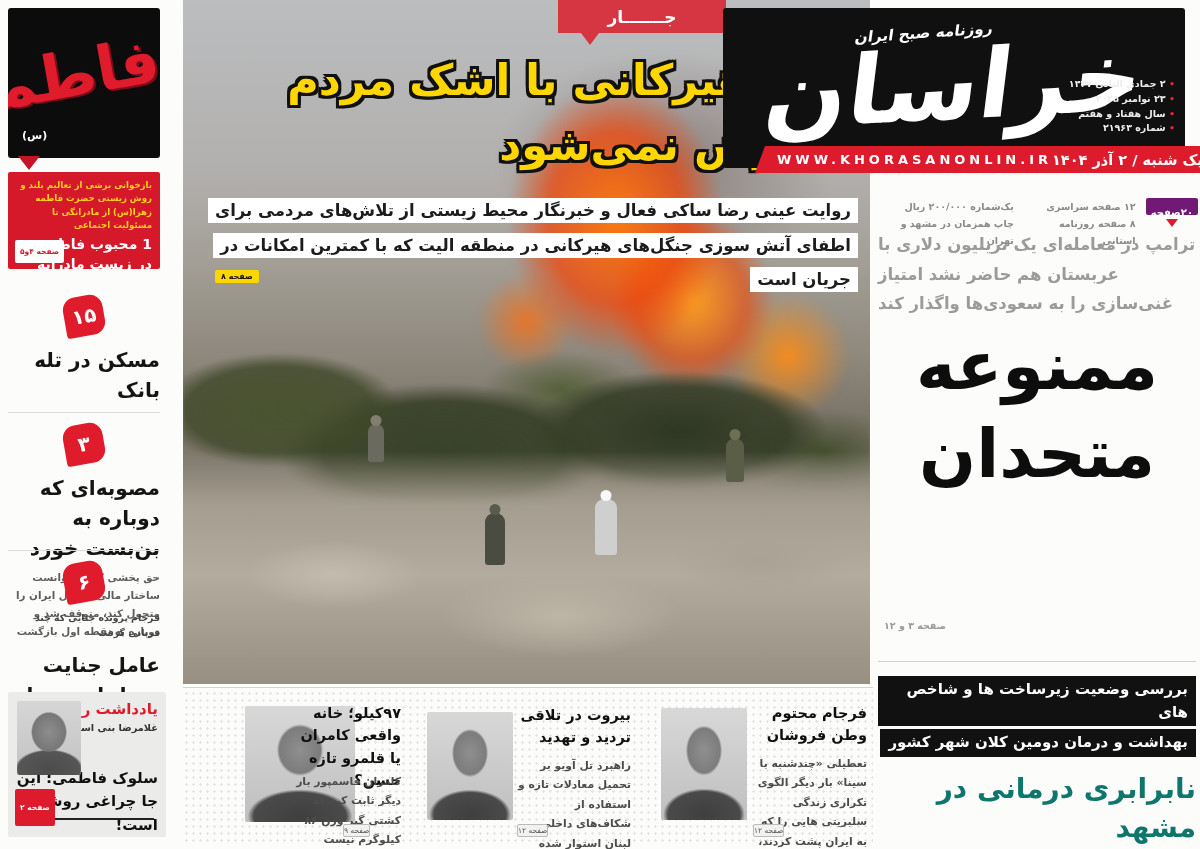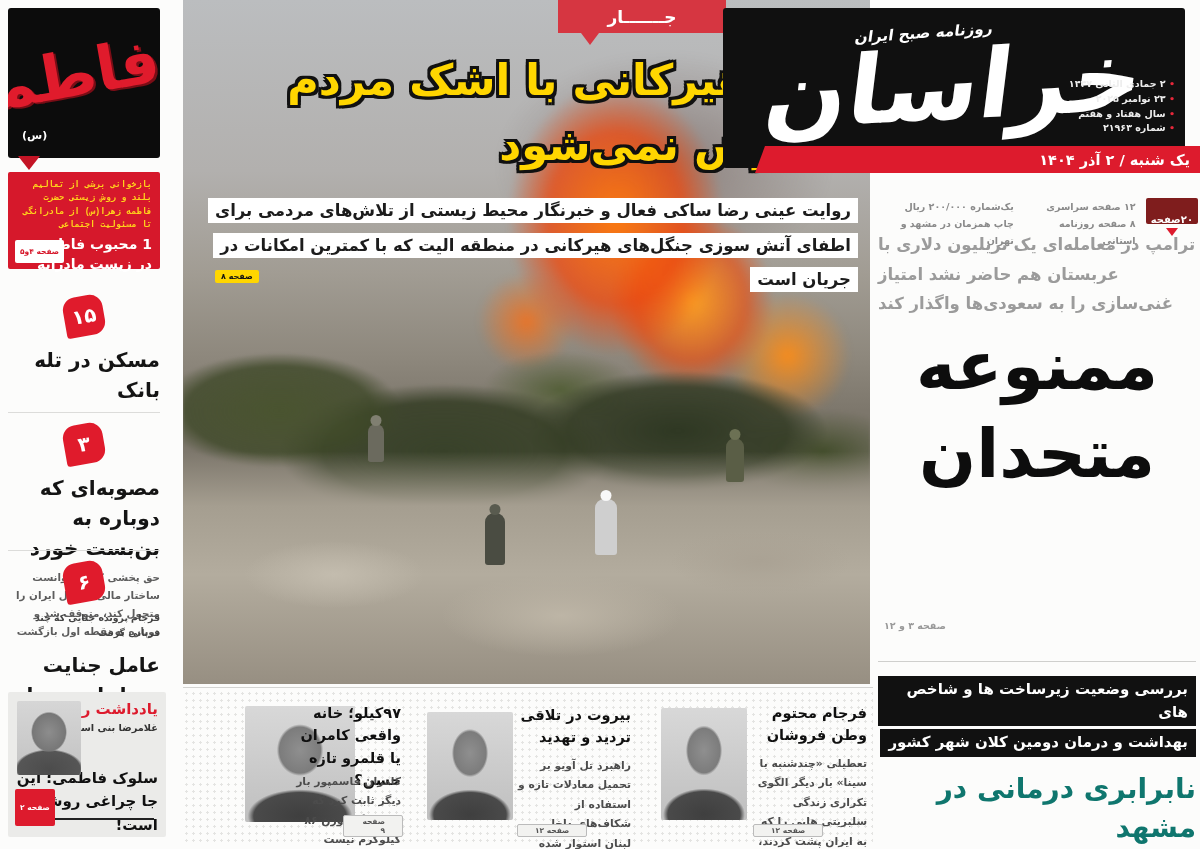--- a/index.html
+++ b/index.html
@@ -16,32 +16,32 @@
   .mast-meta{right:10px;bottom:32px;text-align:right;color:#eee;font-size:9.5px;line-height:1.55;font-weight:bold;}
   .mast-meta div::before{content:"• ";color:#e6273a;}
   .red-bar{left:755px;top:146px;width:445px;height:27px;background:#dd1b2d;clip-path:polygon(10px 0,100% 0,100% 100%,0 100%);
      display:flex;align-items:center;direction:ltr;}
   .red-bar .url{color:#fff;font-weight:bold;font-size:13px;letter-spacing:4px;margin-left:22px;white-space:nowrap;}
   .red-bar .date{color:#fff;font-weight:bold;font-size:14.5px;margin-left:auto;margin-right:10px;direction:rtl;white-space:nowrap;}
   .condolence{left:723px;top:177px;width:472px;text-align:left;direction:rtl;font-size:12.5px;font-weight:bold;color:#222;}
   .condolence span{display:inline-block;}
   .info-row{left:872px;top:198px;width:326px;display:flex;flex-direction:row;gap:10px;justify-content:flex-start;
      color:#8a8a8a;font-size:9.5px;font-weight:bold;line-height:1.8;text-align:right;}
-  .pages-badge{background:#7f1d1d;color:#fff;font-size:10px;font-weight:bold;padding:13px 5px;border-radius:2px;height:17px;white-space:nowrap;}
+  .pages-badge{background:#701a75;color:#fff;font-size:10px;font-weight:bold;padding:6px 5px;border-radius:2px;height:17px;white-space:nowrap;}
   .badge-tail{width:0;height:0;border-left:6px solid transparent;border-right:6px solid transparent;border-top:8px solid #dd1b2d;margin:4px auto 0;}
 
   
   .fatima-box{left:8px;top:8px;width:152px;height:150px;background:#0c0c0c;border-radius:3px;overflow:hidden;}
   .fatima-cal{left:0;right:0;top:28px;text-align:center;color:#e01b2c;font-size:62px;font-weight:bold;
      transform:rotate(-10deg);text-shadow:2px 2px 0 #7a0d16;}
   .fatima-hon{left:14px;bottom:16px;color:#fff;font-size:11px;font-weight:bold;}
   .fatima-tail{left:18px;top:156px;width:0;height:0;border-left:11px solid transparent;border-right:11px solid transparent;
      border-top:14px solid #c41425;}
   .fatima-promo{left:8px;top:172px;width:152px;height:97px;background:#d6182b;padding:7px 8px 6px;border-radius:2px;}
-  .fatima-kicker{color:#ffd21c;font-size:8.6px;font-weight:bold;line-height:1.55;text-align:right;font-family:Liberation Mono, monospace;}
+  .fatima-kicker{color:#ffd21c;font-size:8.6px;font-weight:bold;line-height:1.55;text-align:right;}
   .fatima-head{color:#fff;font-size:14px;font-weight:900;line-height:1.4;text-align:right;margin-top:3px;}
   .fatima-badge{position:absolute;left:7px;bottom:6px;background:#fff;color:#d6182b;font-size:7.5px;font-weight:bold;padding:7px 5px;border-radius:2px;}
 
   
   .rail-item{left:8px;width:152px;text-align:center;}
   .num-badge{width:40px;height:40px;margin:0 auto;background:#e01b2c;border-radius:13px 13px 13px 3px;transform:rotate(-10deg);
      color:#fff;font-size:20px;font-weight:bold;display:flex;align-items:center;justify-content:center;}
   .rail-title{font-size:20px;font-weight:900;color:#141414;text-align:right;line-height:1.5;margin-top:9px;}
   .rail-body{font-size:10.3px;font-weight:bold;color:#5d5d5d;text-align:right;line-height:1.75;margin-top:5px;}
   .rail-kicker{font-size:9.3px;font-weight:bold;color:#444;text-align:right;margin-top:9px;line-height:1.6;}
@@ -112,21 +112,21 @@
   .strip{left:183px;top:690px;width:690px;height:155px;
      background-image:radial-gradient(circle,#e4e4e2 1px,transparent 1.3px);background-size:7px 7px;}
   .hr-strip{left:183px;top:687px;width:690px;height:1px;background:#d4d4d2;}
   .s-item{position:absolute;top:0;height:155px;}
   .s-photo{position:absolute;border-radius:2px;
      background:radial-gradient(34% 36% at 50% 38%,#8f8f8f 0%,#7c7c7c 55%,transparent 62%),
                 radial-gradient(70% 34% at 50% 95%,#3f3f3f 0%,#4a4a4a 60%,transparent 68%),
                 linear-gradient(#d8d8d8,#bfbfbf);}
   .s-title{position:absolute;text-align:right;font-size:14.5px;font-weight:900;color:#101010;line-height:1.55;}
   .s-body{position:absolute;text-align:right;font-size:10.8px;font-weight:bold;color:#4c4c4c;line-height:1.8;}
-  .s-badge{position:absolute;background:#f2f2f0;border:1px solid #bbb;color:#555;font-size:7.5px;font-weight:bold;padding:1px 17px;border-radius:2px;}
+  .s-badge{position:absolute;background:#f2f2f0;border:1px solid #bbb;color:#555;font-size:7.5px;font-weight:normal;padding:1px 0;border-radius:2px;}
 </style>
 </head>
 <body>
 
 <div class="page">
 
   <div class="abs photo">
     <div class="ph ph-sky"></div>
     <div class="ph ph-fire"></div>
     <div class="ph ph-veg"></div>
@@ -155,20 +155,21 @@
     <div class="abs mast-tagline">روزنامه صبح ایران</div>
     <div class="abs mast-title">خراسان</div>
     <div class="abs mast-meta">
       <div>۲ جمادی الثانی ۱۴۴۷</div>
       <div>۲۳ نوامبر ۲۰۲۵</div>
       <div>سال هفتاد و هفتم</div>
       <div>شماره ۲۱۹۶۳</div>
     </div>
   </div>
   <div class="abs red-bar">
+    <span class="url">WWW.KHORASANONLIN.IR</span>
     <span class="date">یک شنبه / ۲ آذر ۱۴۰۴</span>
   </div>
   <div class="abs info-row">
     <div>
       <div class="pages-badge">۲۰صفحه</div>
       <div class="badge-tail"></div>
     </div>
     <div>
       <div>۱۲ صفحه سراسری</div>
       <div>۸ صفحه روزنامه استانی</div>

